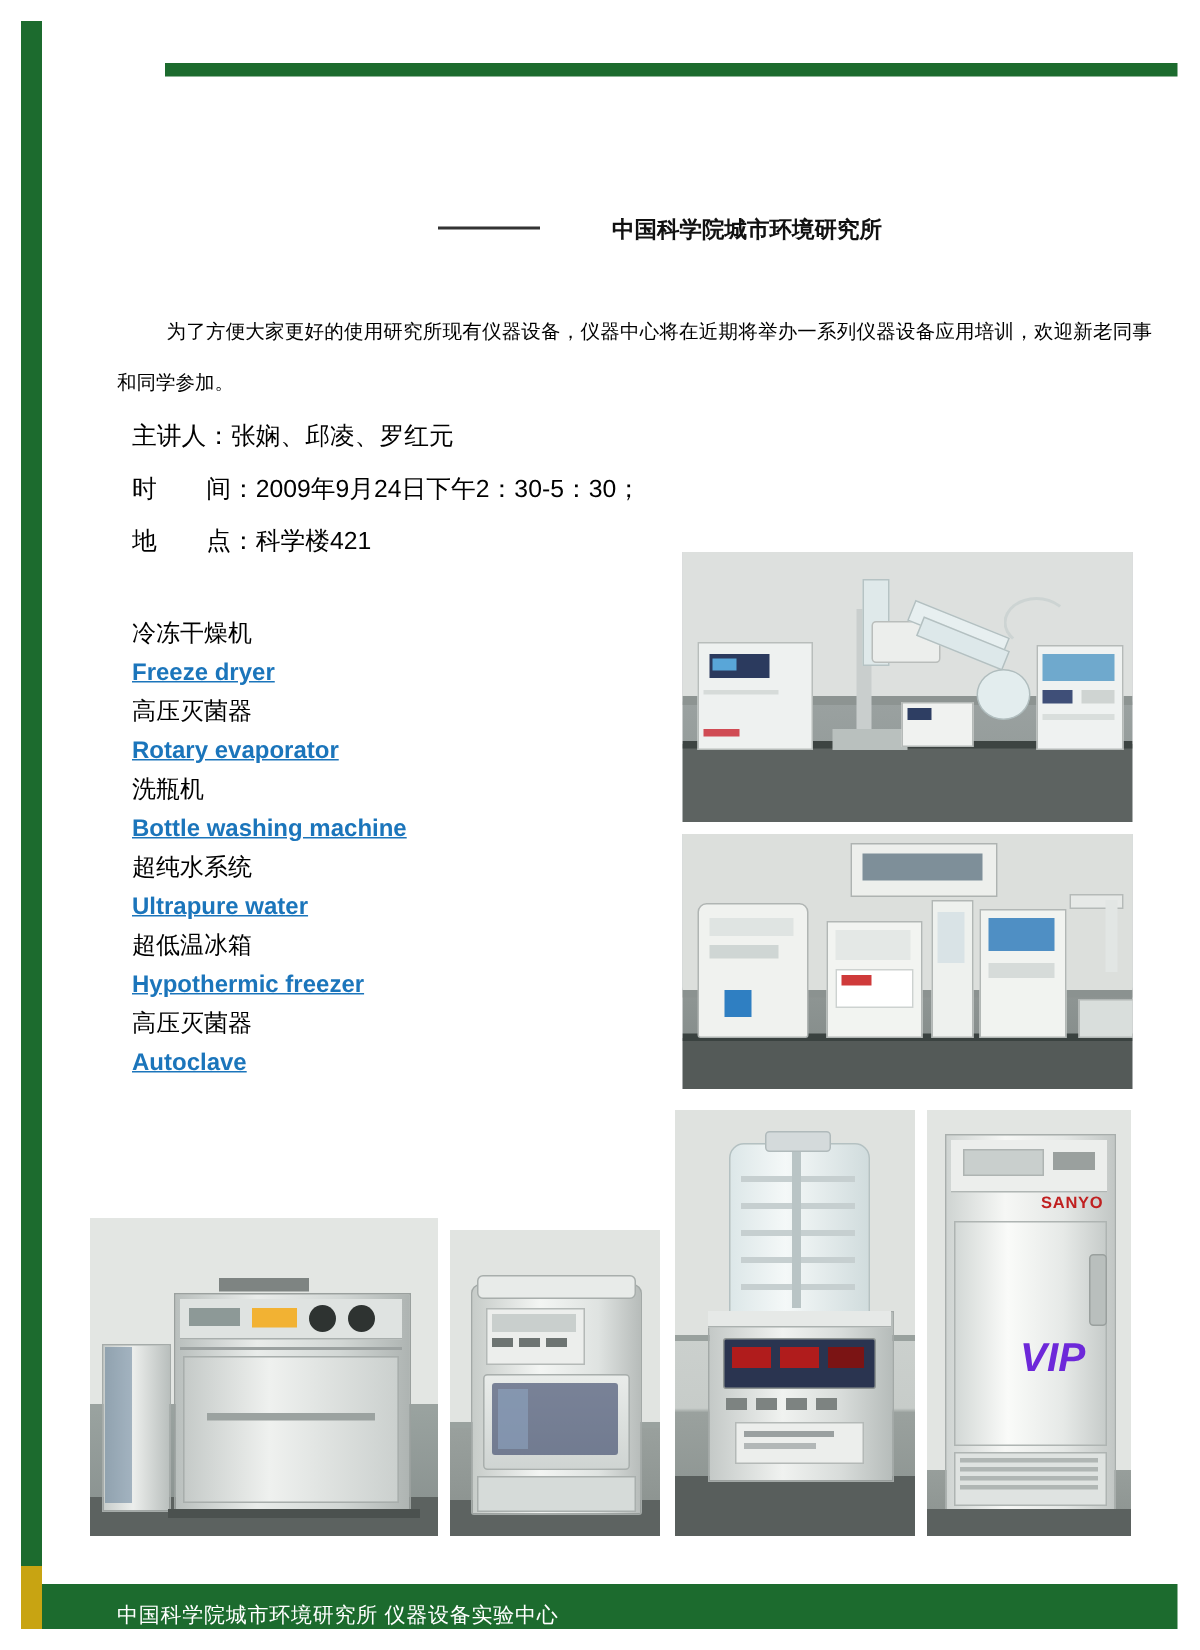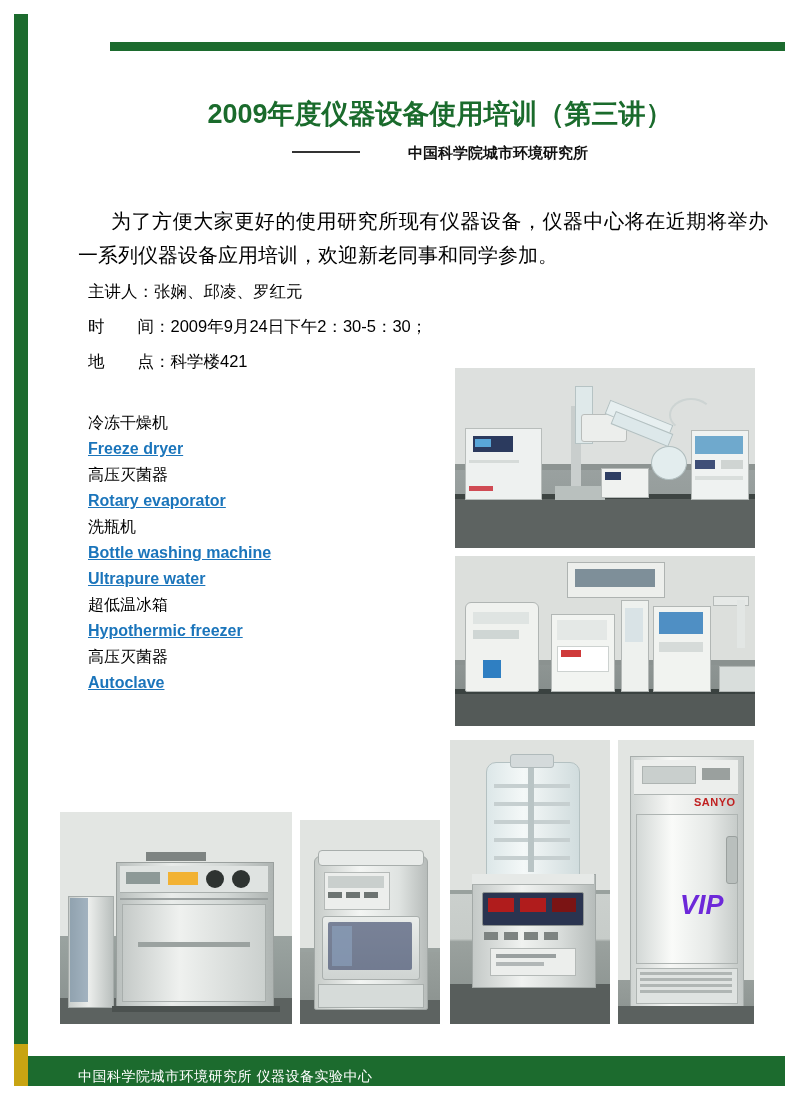--- a/index.html
+++ b/index.html
@@ -136,21 +136,21 @@
     font-weight: bold;
     color: #111111;
     vertical-align: middle;
   }
   
   .para {
     position: absolute;
     left: 78px;
     top: 204px;
     width: 690px;
-    font-size: 20px;
+    font-size: 13px;
     line-height: 34px;
     color: #000000;
     text-indent: 33px;
     text-align: justify;
   }
   .info-lines {
     position: absolute;
     left: 88px;
     top: 274px;
     width: 600px;
@@ -222,41 +222,41 @@
 <body>
 
 <div class="page">
 
   <div class="left-bar"></div>
   <div class="left-bar-gold"></div>
 
   <div class="header-rule"></div>
 
 
-  <div class="title">2009年度仪器设备使用培训（第三讲）</div>
 
   <div class="subtitle-wrap">
     <span class="subtitle-dash"></span><span class="subtitle-text">中国科学院城市环境研究所</span>
   </div>
 
   <div class="para">为了方便大家更好的使用研究所现有仪器设备，仪器中心将在近期将举办一系列仪器设备应用培训，欢迎新老同事和同学参加。</div>
 
   <div class="info-lines">
     <div class="info-line">主讲人：张娴、邱凌、罗红元</div>
     <div class="info-line">时　　间：2009年9月24日下午2：30-5：30；</div>
     <div class="info-line">地　　点：科学楼421</div>
   </div>
 
   <div class="equip-list">
     <div class="equip-cn">冷冻干燥机</div>
     <div class="equip-en">Freeze dryer</div>
     <div class="equip-cn">高压灭菌器</div>
     <div class="equip-en">Rotary evaporator</div>
     <div class="equip-cn">洗瓶机</div>
     <div class="equip-en">Bottle washing machine</div>
+    <div class="equip-cn">超纯水系统</div>
     <div class="equip-en">Ultrapure water</div>
     <div class="equip-cn">超低温冰箱</div>
     <div class="equip-en">Hypothermic freezer</div>
     <div class="equip-cn">高压灭菌器</div>
     <div class="equip-en">Autoclave</div>
   </div>
 
   <div class="photo" style="left:455px; top:368px; width:300px; height:180px;">
     <div class="ph-wall" style="background:linear-gradient(#d8dcdc,#c6cbca 55%,#9aa1a0 56%,#8e9694);"></div>
 

